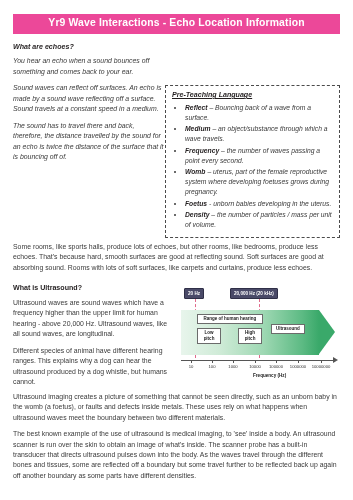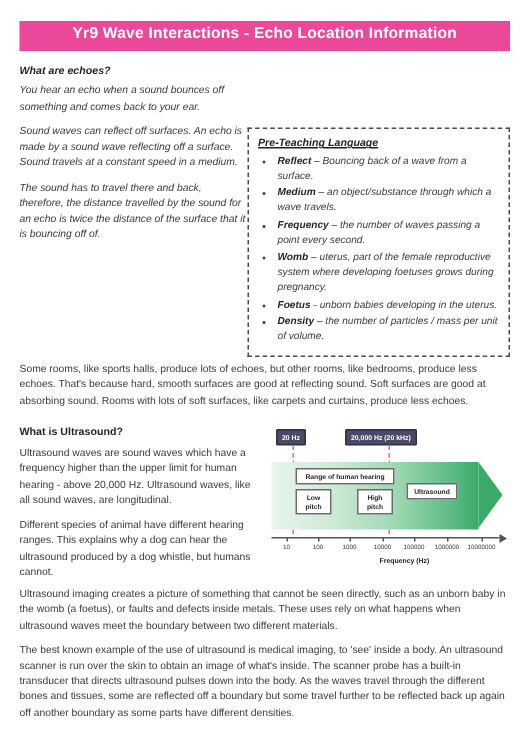--- a/index.html
+++ b/index.html
@@ -88,21 +88,21 @@
     font-weight: bold;
     color: #231f20;
   }
 
   
   .full-width-block { margin-top: 4px; }
 
   
   .mid {
     display: flex;
-    align-items: center;
+    align-items: flex-end;
     gap: 8px;
     margin-top: 2px;
   }
   .mid-left { width: 160px; flex: 0 0 160px; }
   .mid-right { flex: 1 1 auto; padding-top: 10px; }
 
   
   .freq-chart {
     position: relative;
     width: 172px;

